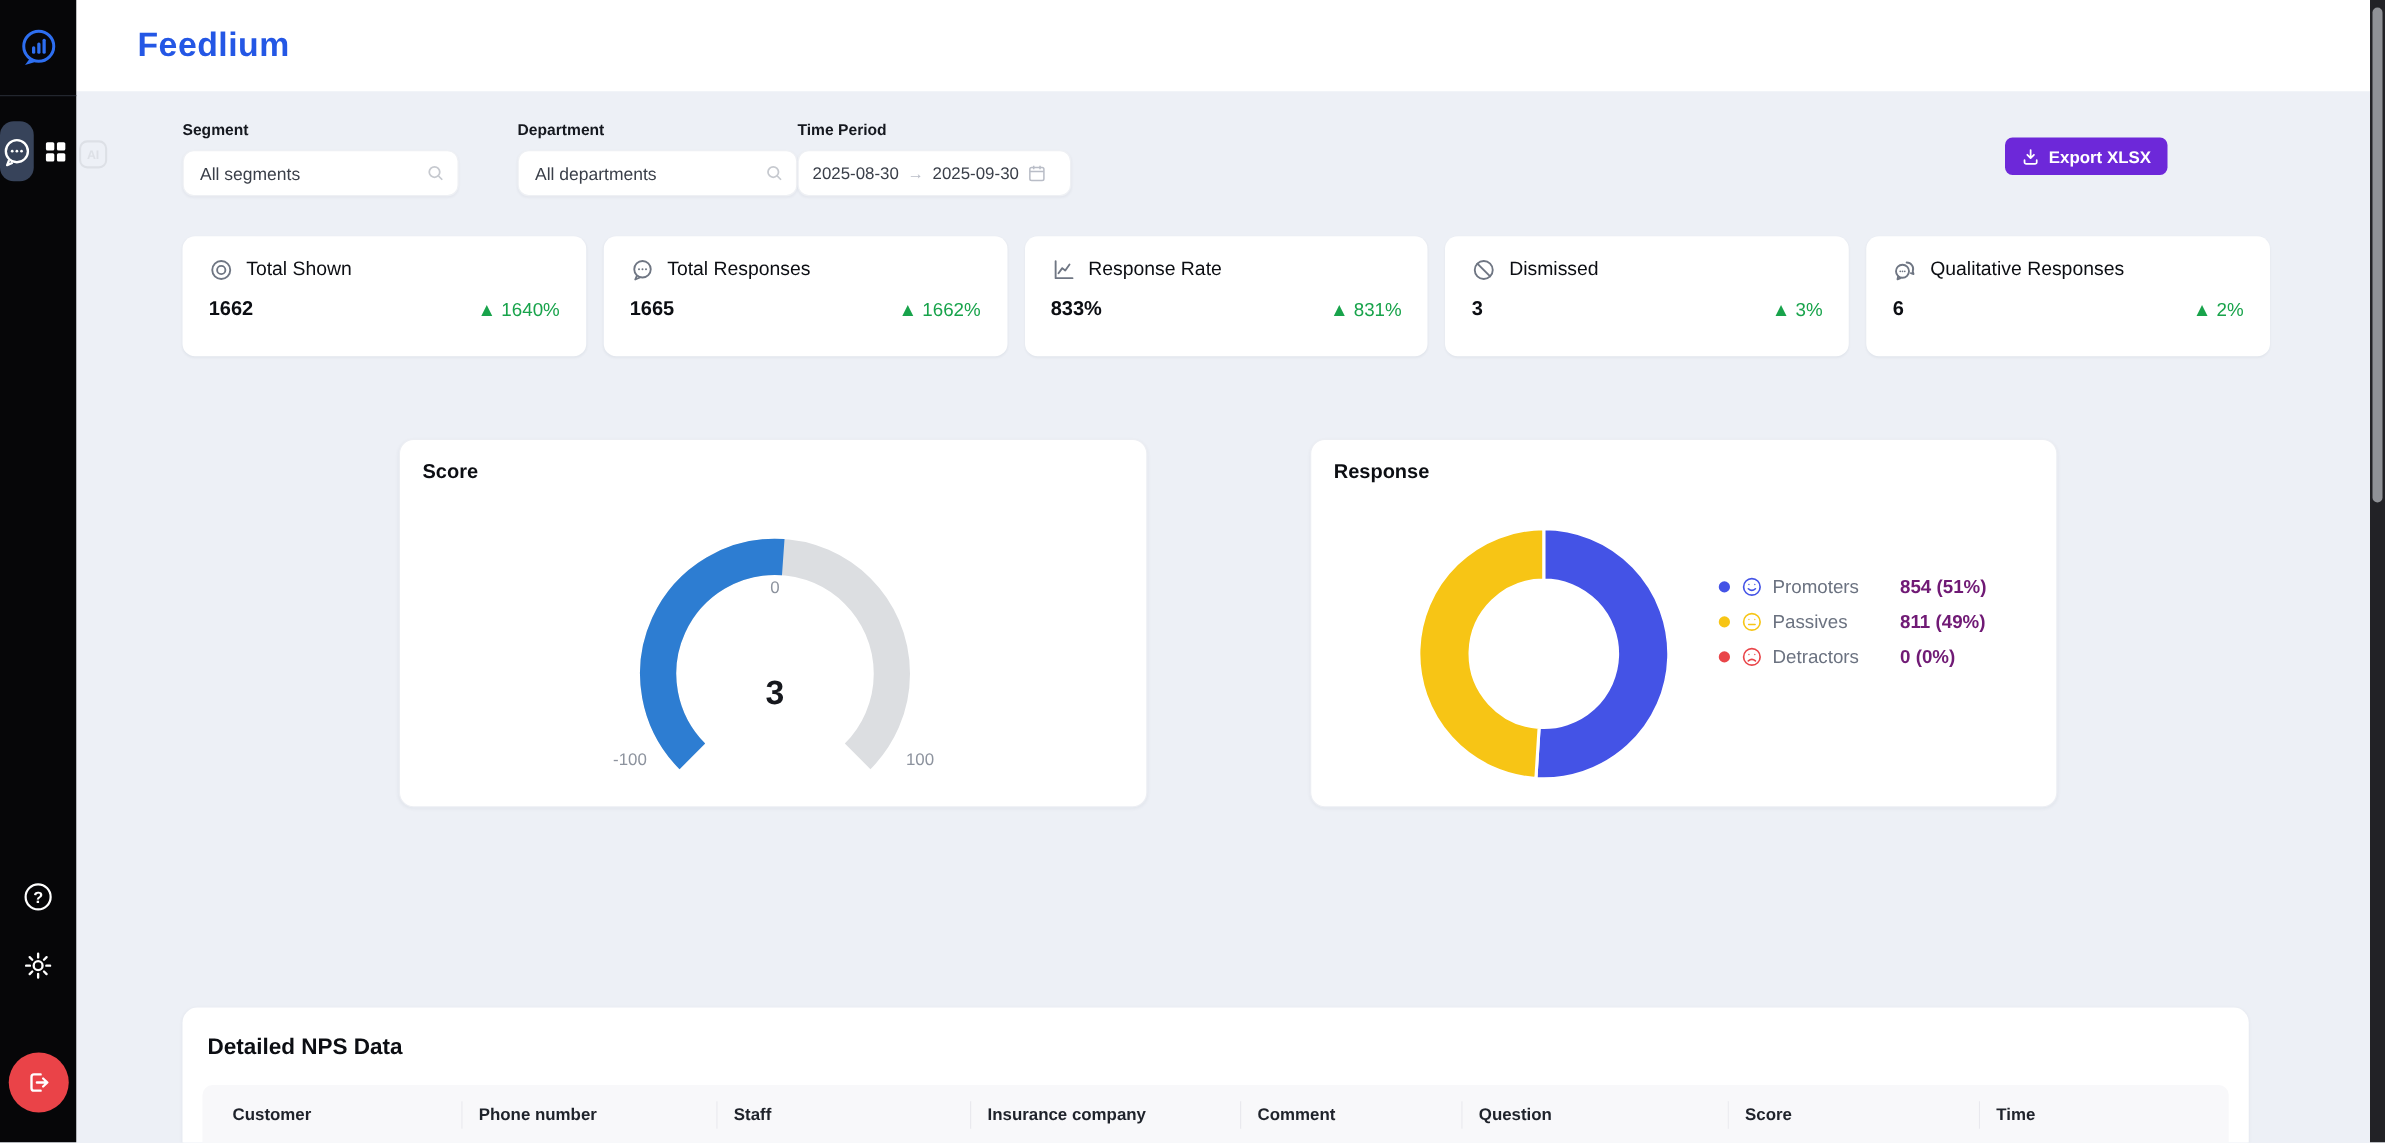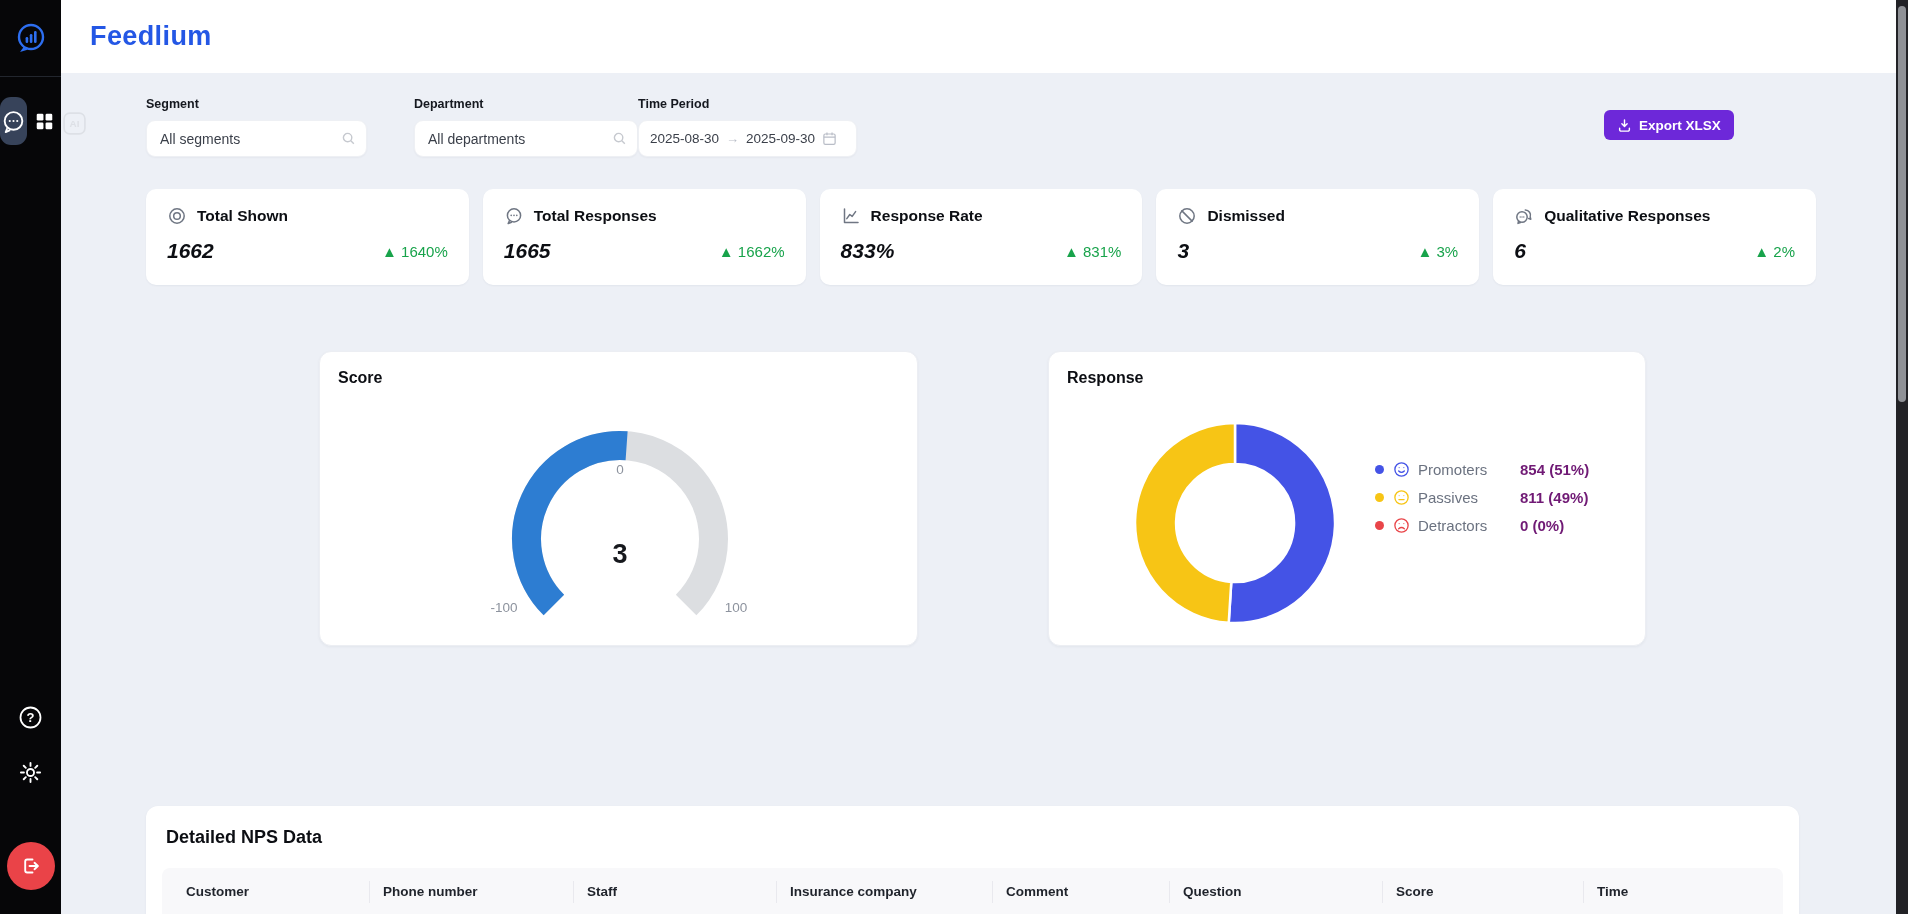--- a/index.html
+++ b/index.html
@@ -15,21 +15,21 @@
   .nav-item.active { background:#37435a; }
   .active-indicator { position:absolute; left:-8.5px; top:4px; width:3.5px; height:40px; background:#ffffff; border-radius:0 4px 4px 0; }
   .side-footer { margin-top:auto; display:flex; flex-direction:column; align-items:center; width:100%; }
   .foot-icon { width:26px; height:26px; display:flex; align-items:center; justify-content:center; cursor:pointer; }
   .foot-icon.help { margin-bottom:29px; }
   .foot-icon.gear { margin-bottom:57px; }
   .logout-btn { width:48px; height:48px; border-radius:50%; background:#ea4348; display:flex; align-items:center; justify-content:center; margin-bottom:24px; cursor:pointer; }
 
   
   .topbar { position:absolute; left:61px; top:0; width:1847px; height:73px; background:#ffffff; display:flex; align-items:center; z-index:5; }
-  .brand { margin-left:29px; font-size:27px; font-weight:700; color:#2457e5; letter-spacing:0.4px; }
+  .brand { margin-left:49px; font-size:27px; font-weight:700; color:#2457e5; letter-spacing:0.4px; }
 
   
   .main { position:absolute; left:61px; top:73px; width:1847px; height:841px;border-radius:10px; }
 
   .filter-group { position:absolute; top:24px; }
   .filter-group.segment { left:85px; width:221px; }
   .filter-group.department { left:343px; width:224px;margin-left:10px; }
   .filter-group.timeperiod { left:577px; width:219px; }
   .filter-label { font-size:12.5px; font-weight:700; color:#15181f; margin-bottom:9px; }
   .select-box, .range-box { height:37px; background:#fff; border:1px solid #eef0f4; border-radius:9px; display:flex; align-items:center; padding:0 10px 0 13px; box-shadow:0 1px 2px rgba(20,30,60,.04); cursor:pointer; }
@@ -37,23 +37,23 @@
   .range-box { padding:0 9px 0 11px; gap:7px; }
   .range-date { font-size:13.5px; color:#3a3f49; }
   .range-arrow { color:#b9bdc7; font-size:13px; }
 
   .export-btn { position:absolute; left:1543px; top:37px; height:30px; padding:0 13px; background:#6d28d9; border:none; border-radius:6px; color:#fff; font-size:13.5px; font-weight:600; font-family:inherit; display:flex; align-items:center; gap:7px; cursor:pointer; }
 
   
   .stats-row { position:absolute; left:85px; top:116px; width:1670px; height:96px; display:flex; gap:14px; }
   .stat-card { flex:1; background:#fff; border-radius:10px; padding:17px 21px 0 21px; box-shadow:0 1px 2px rgba(20,30,60,.05); }
   .stat-head { display:flex; align-items:center; gap:10px; }
-  .stat-title { font-size:15.5px; font-weight:700; color:#0c0e13;text-align:right; }
+  .stat-title { font-size:15.5px; font-weight:400; color:#0c0e13;text-align:right; }
   .stat-bottom { margin-top:13px; display:flex; align-items:center; justify-content:space-between; }
-  .stat-value { font-size:21px; font-weight:700; color:#0c0e13;font-style:italic; }
+  .stat-value { font-size:16px; font-weight:700; color:#0c0e13; }
   .stat-delta { font-size:15px; color:#18a34b; }
 
   
   .chart-card { position:absolute; background:#fff; border:1px solid #eceef3; border-radius:12px; box-shadow:0 1px 3px rgba(20,30,60,.05); }
   .chart-card.score { left:258px; top:278px; width:599px; height:295px; }
   .chart-card.response { left:987px; top:278px; width:598px; height:295px; }
   .chart-title { position:absolute; left:18px; top:17px; font-size:16px; font-weight:700; color:#0c0e13; }
   .gauge-svg { position:absolute; left:160px; top:59px; }
   .gauge-tick { font-size:13.5px; fill:#8d939e; }
   .gauge-value { font-size:27px; font-weight:700; fill:#16181d; }

